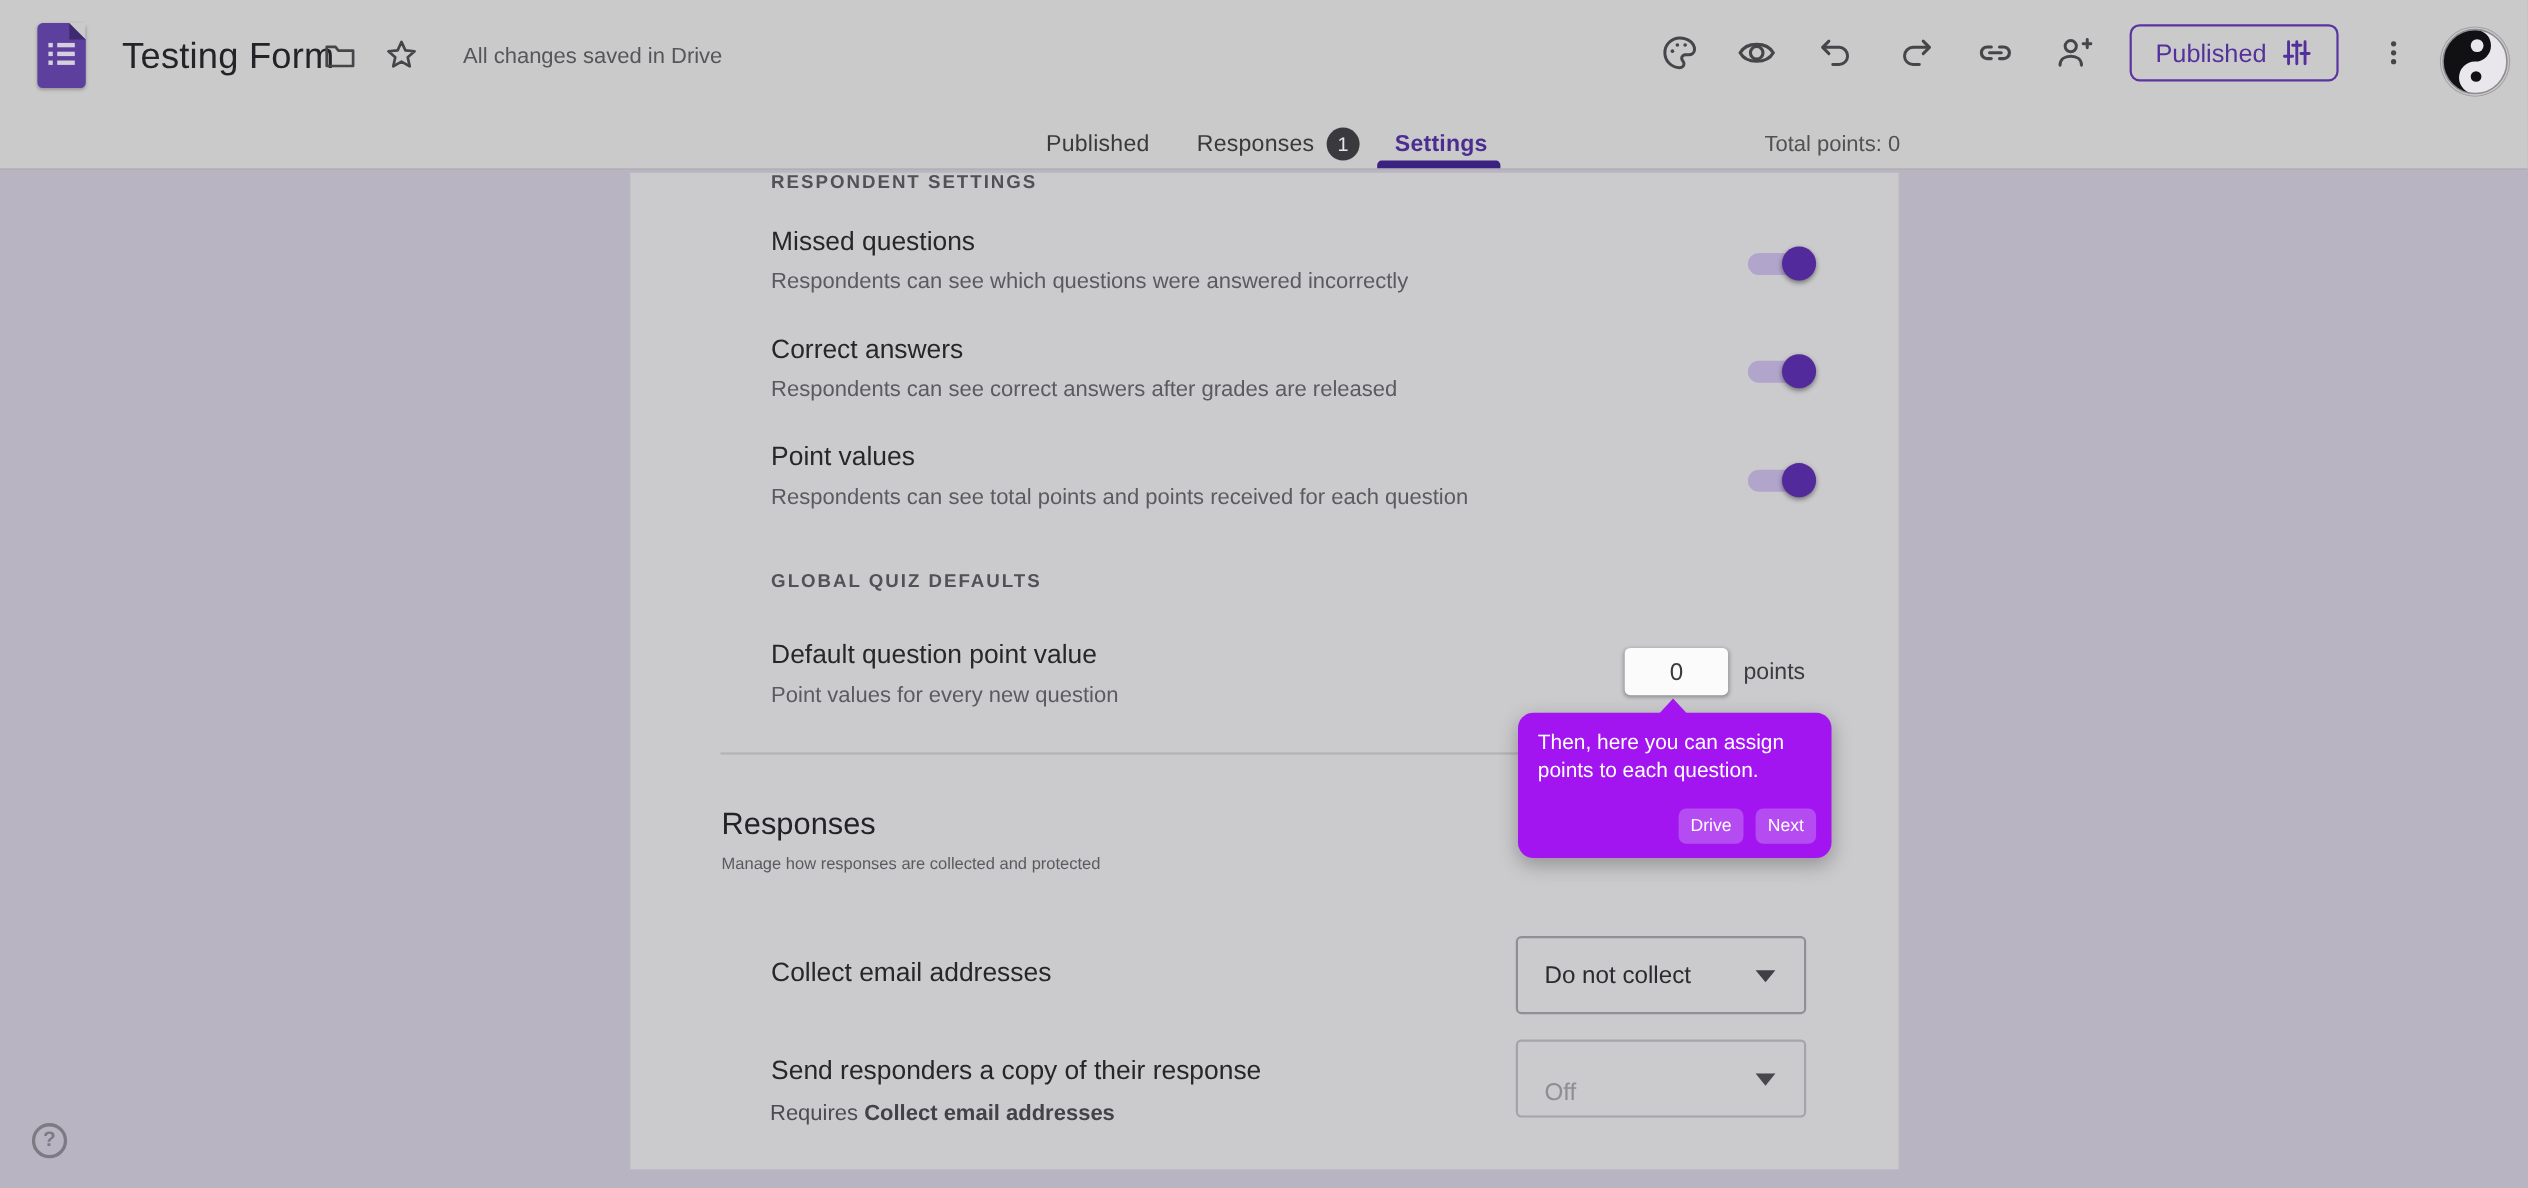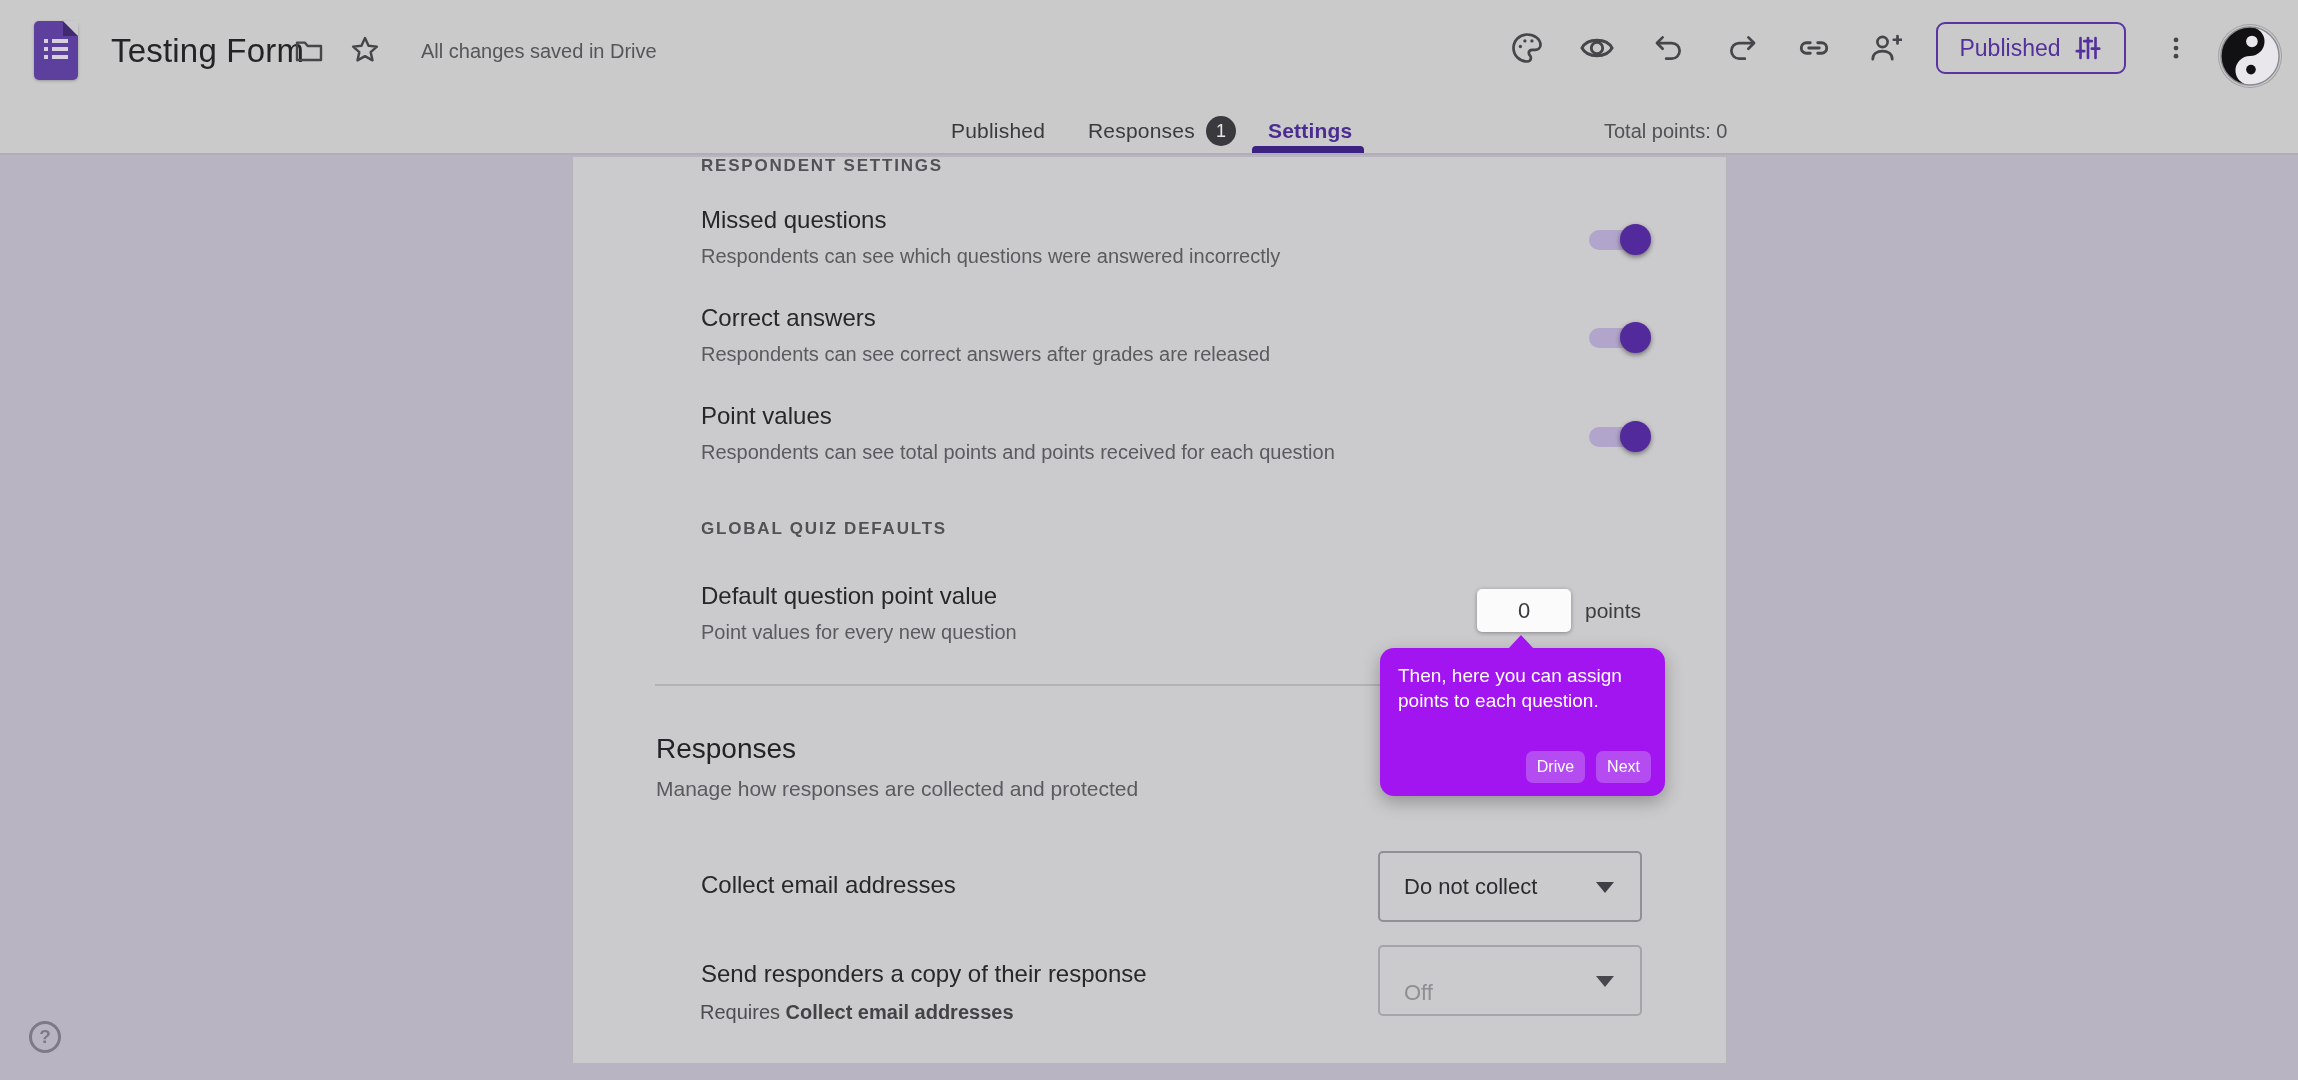--- a/index.html
+++ b/index.html
@@ -117,21 +117,21 @@
   .dd2 .val { color:#8e8e94;margin-top:24px; }
   .dd2 .dd-caret { border-top:11px solid #47474d; }
 
   .requires-line { position:absolute; left:700px; top:1001px; font-size:20px; color:#4c4c51; }
   .requires-line b { color:#434347; }
 
   .collapse-chevron { position:absolute; left:1614px; top:748px; z-index:1; }
 
   
   .tooltip {
-    position:absolute; left:1380px; top:648px; width:285px; height:148px;
+    position:absolute; left:1380px; top:648px; width:285px; height:132px;
     background:#a315f0; border-radius:14px; z-index:5;
     box-shadow:0 6px 18px rgba(0,0,0,.28);
     color:#fff;
   }
   .tooltip .caret {
     position:absolute; left:128px; top:-13px; width:0; height:0;
     border-left:13px solid transparent; border-right:13px solid transparent;
     border-bottom:14px solid #a315f0;
   }
   .tooltip .txt { padding:15px 18px 0 18px; font-size:19px; line-height:25px; }
@@ -299,21 +299,21 @@
     <span class="track"></span>
     <span class="thumb"></span>
   </div>
 
   <div class="section-label" style="left:128px; top:362px;">GLOBAL QUIZ DEFAULTS</div>
 
   <div class="row-title" style="left:128px; top:425px;">Default question point value</div>
   <div class="row-desc" style="left:128px; top:464px;">Point values for every new question</div>
 
   <div class="big-title" style="left:83px; top:576px;">Responses</div>
-  <div class="row-desc" style="left:83px; top:620px; font-size:21px;">Manage how responses are collected and protected</div>
+  <div class="row-desc" style="left:83px; top:620px; font-size:15px;">Manage how responses are collected and protected</div>
 
   <div class="row-title" style="left:128px; top:714px;">Collect email addresses</div>
 
   <div class="row-title" style="left:128px; top:803px;">Send responders a copy of their response</div>
 </div>
 
 <div class="collapse-chevron">
   <svg width="30" height="30" viewBox="0 0 24 24" fill="none" stroke="#1f1f23" stroke-width="2.4" stroke-linecap="round" stroke-linejoin="round">
     <path d="M5 16 L12 9 L19 16"></path>
   </svg>

